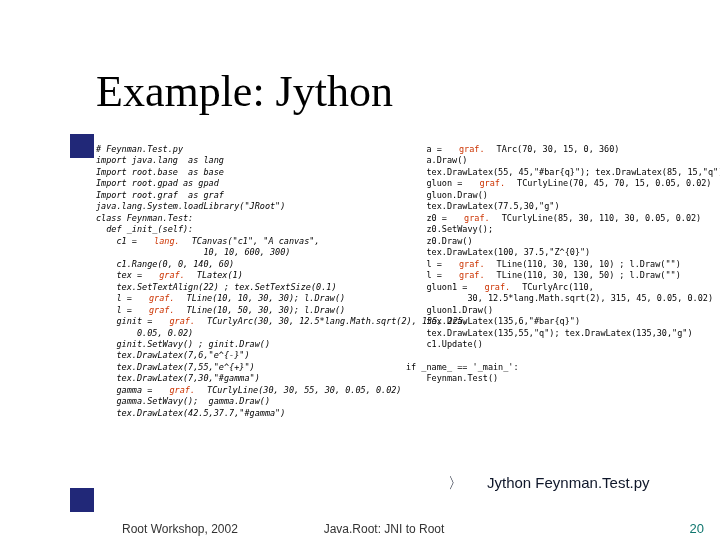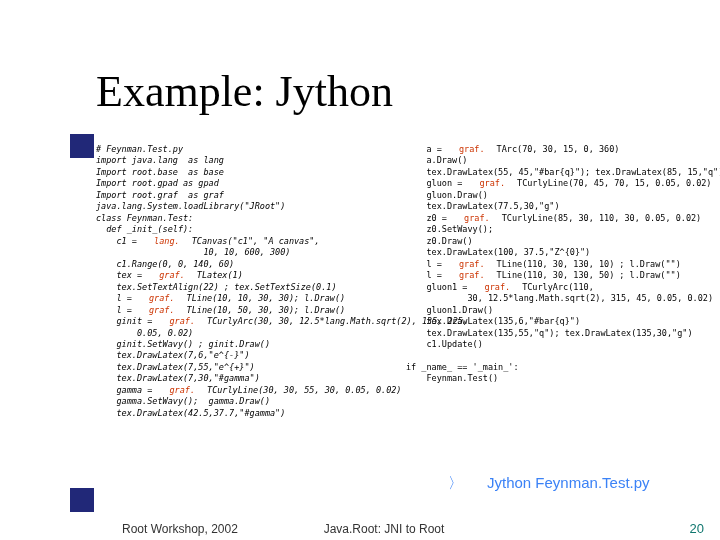--- a/index.html
+++ b/index.html
@@ -6,21 +6,21 @@
   html,body { width:720px; height:540px; background:#fff; font-family:Arial,Helvetica,sans-serif; overflow:hidden; }
   .slide { position:relative; width:720px; height:540px; }
   .title { position:absolute; left:60px; top:30px; font-family:"Times New Roman",serif; font-size:44px; color:#000; }
   .codecol { position:absolute; font-size:8.5px; line-height:1.35; color:#000; white-space:pre; }
   .col1 { left:60px; top:108px; width:300px;font-style:italic; }
   .col2 { left:370px; top:108px; width:320px; }
   .bullet { position:absolute; width:8px; height:8px; background:#212878; }
   .b1 { left:46px; top:110px; }
   .b2 { left:46px; top:464px; }
   .kw { color:#c30; }
-  .cmd { position:absolute; left:400px; top:438px; font-size:15px; color:#3b82f6; font-family:Arial,sans-serif; }
+  .cmd { position:absolute; left:400px; top:438px; font-size:15px; color:#0f172a; font-family:Arial,sans-serif; }
   .cmd .ang { font-family:"Times New Roman",serif; }
   .footL { position:absolute; left:70px; bottom:16px; font-size:12px; color:#333;margin-left:16px; }
   .footC { position:absolute; left:0; right:0; bottom:16px; text-align:center; font-size:12px; color:#333; }
   .footR { position:absolute; right:28px; bottom:16px; font-size:13px; color:#0f766e; }
 </style>
 </head>
 <body>
 
 <div class="slide">
   <div class="title">Example: Jython</div>

